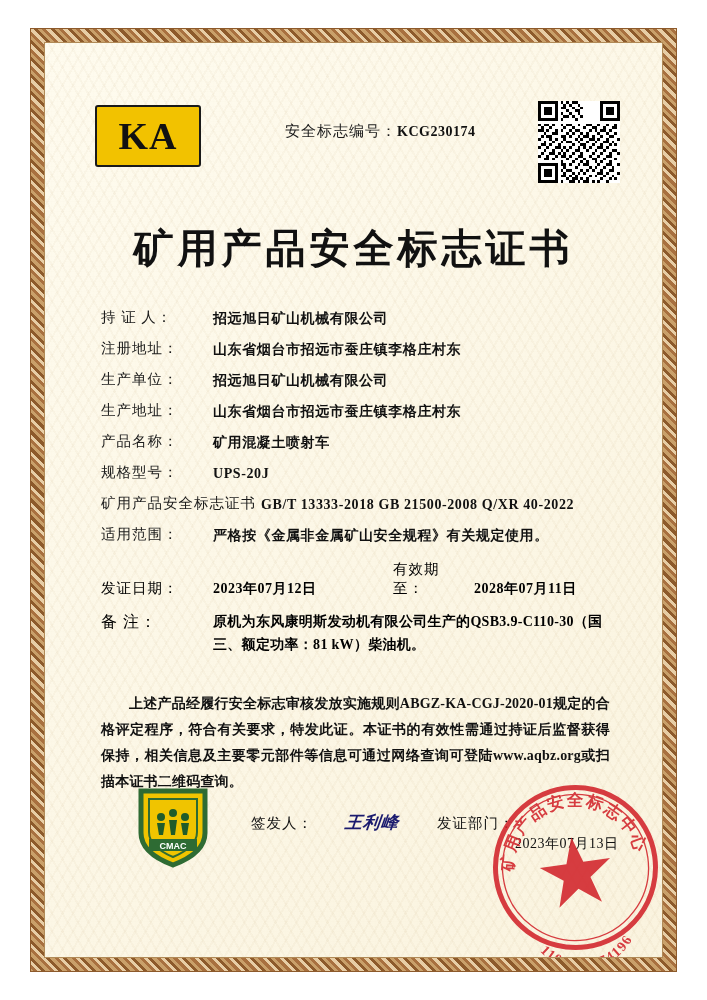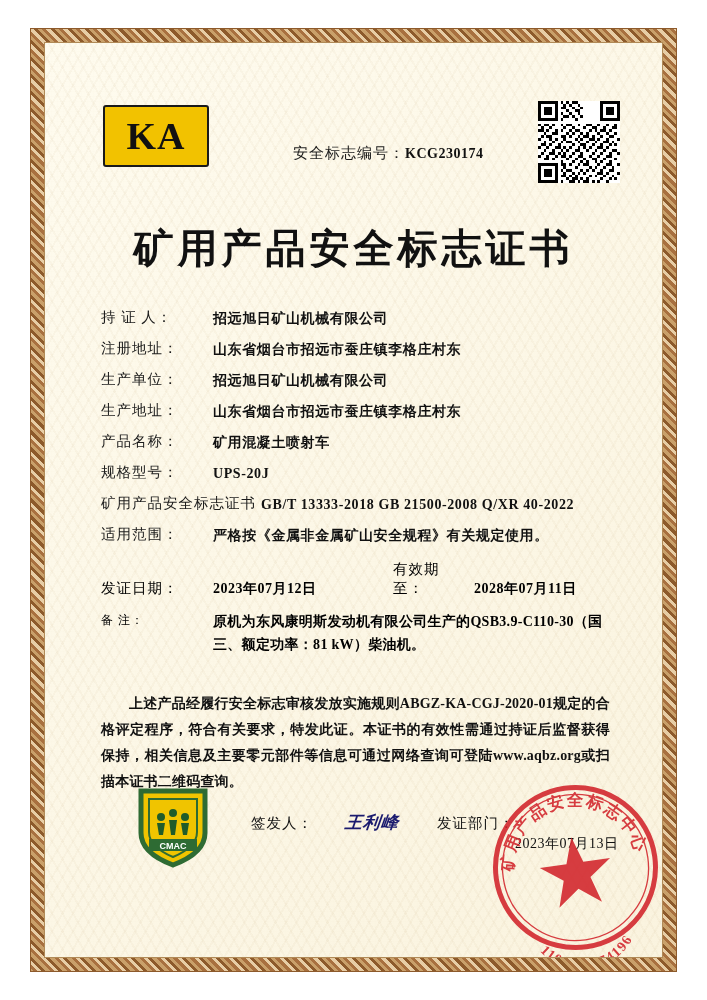--- a/index.html
+++ b/index.html
@@ -56,21 +56,21 @@
     inset: 0;
     pointer-events: none;
     background:
       repeating-linear-gradient(60deg, rgba(190,160,110,0.06) 0 2px, rgba(255,255,255,0) 2px 9px),
       repeating-linear-gradient(-60deg, rgba(190,160,110,0.06) 0 2px, rgba(255,255,255,0) 2px 9px);
   }
 
   
   .header {
     position: absolute;
-    left: 8px; right: 0; top: 62px;
+    left: 0; right: 0; top: 62px;
     height: 70px;
   }
   .ka-logo {
     position: absolute;
     left: 50px;
     top: 0;
     width: 102px;
     height: 58px;
     background: #f2c200;
     border: 2px solid #1a1a1a;
@@ -88,21 +88,20 @@
     line-height: 1;
   }
   .cert-no {
     position: absolute;
     left: 240px;
     top: 16px;
     font-size: 15px;
     color: #1b1b1b;
     letter-spacing: 1px;
     font-family: "Liberation Serif", serif;
-    margin-top: 22px;
   }
   .cert-no .val {
     font-family: "Liberation Serif", serif;
     letter-spacing: 0.5px;
   }
   .qr {
     position: absolute;
     right: 42px;
     top: -4px;
     width: 82px;
@@ -181,21 +180,21 @@
     margin-right: 14px;
   }
 
   .note-row {
     display: flex;
     margin-top: 4px;
   }
   .note-lbl {
     width: 112px;
     flex: 0 0 112px;
-    font-size: 12px;
+    font-size: 16px;
     letter-spacing: 1px;
     padding-top: 2px;
   }
   .note-val {
     font-size: 14px;
     font-weight: bold;
     line-height: 1.65;
     letter-spacing: 0.3px;
   }
 

